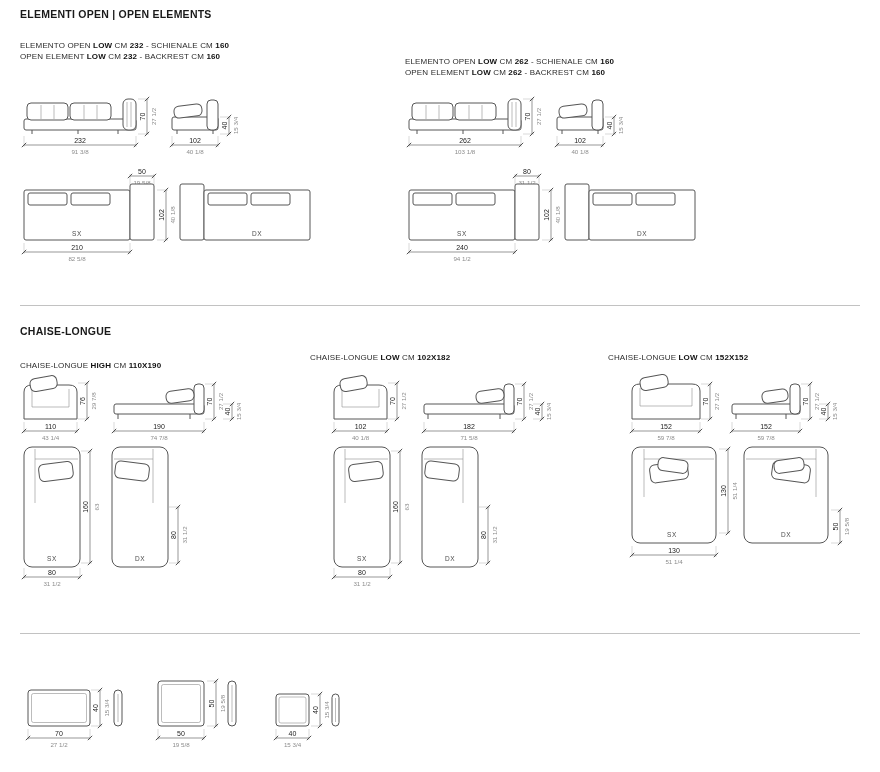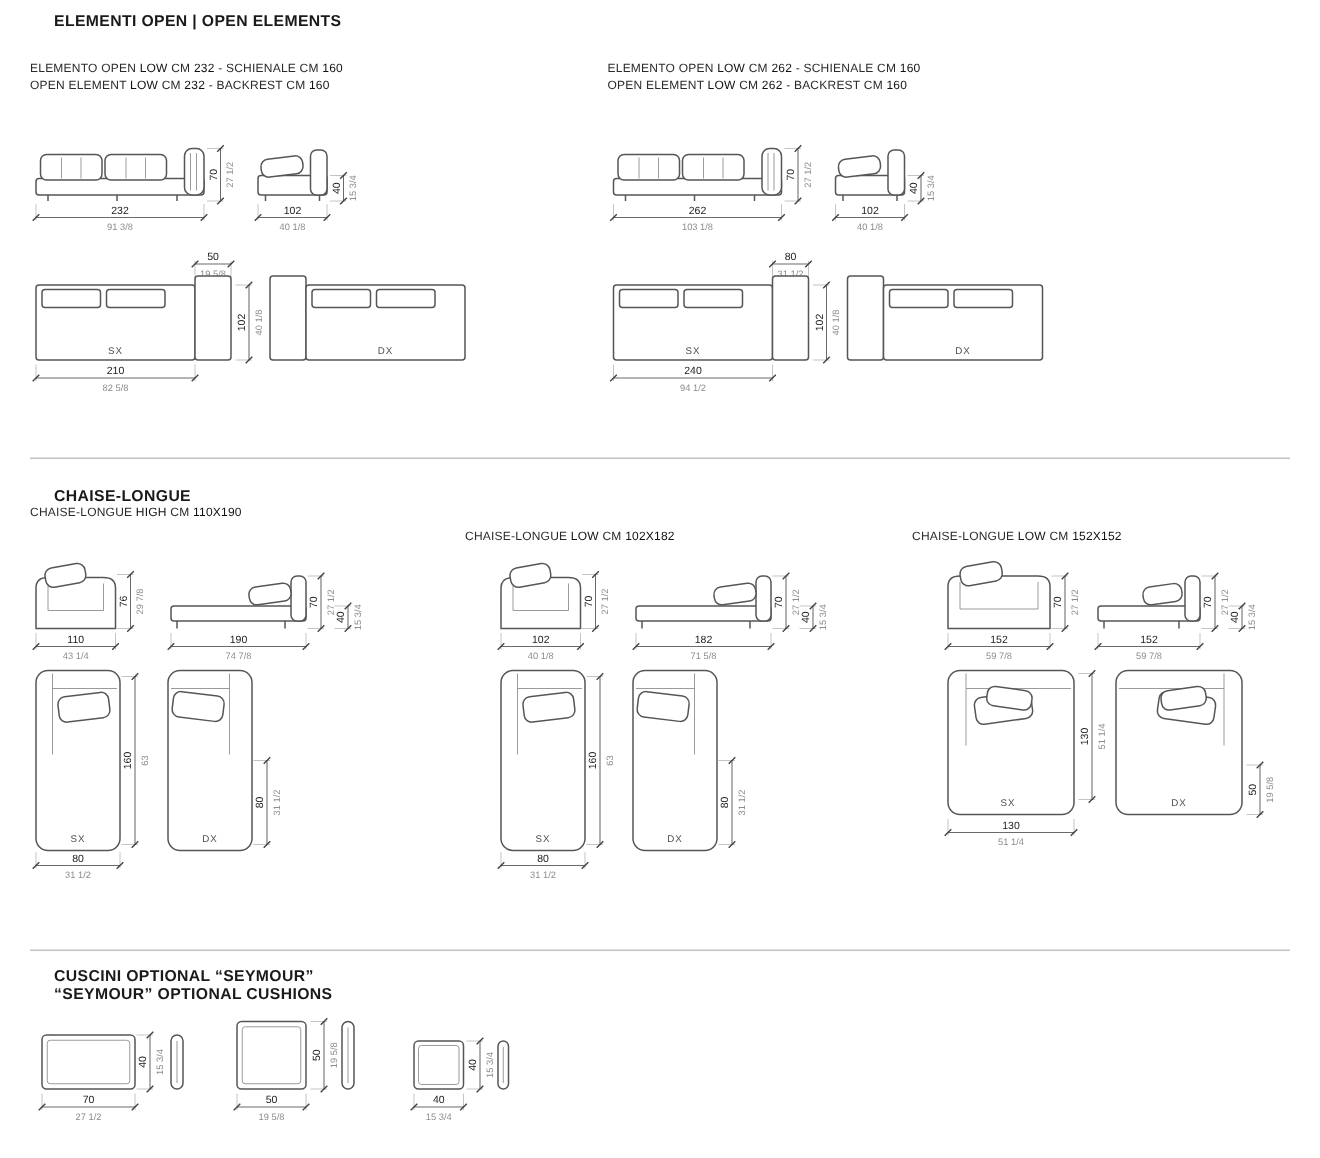--- a/index.html
+++ b/index.html
@@ -1,21 +1,21 @@
 <!DOCTYPE html>
 <html><head>
 <meta charset="utf-8">
 <style>
   * { margin:0; padding:0; box-sizing:border-box; }
   html,body { background:#ffffff; }
   body { width:880px; height:772px; font-family:"Liberation Sans", sans-serif; }
   .page { position:relative; width:880px; height:772px; background:#ffffff; overflow:hidden; }
-  .sec-title { position:absolute; left:36px; font-size:10.5px; font-weight:700; color:#1a1a1a; letter-spacing:.25px; }
+  .sec-title { position:absolute; left:20px; font-size:10.5px; font-weight:700; color:#1a1a1a; letter-spacing:.25px; }
   .block-title { position:absolute; font-size:8px; color:#2b2b2b; line-height:11px; letter-spacing:.15px; }
-  .block-title .b { font-weight:400; color:#111;text-align:center; }
+  .block-title .b { font-weight:700; color:#111;text-align:center; }
   .hr { position:absolute; left:20px; width:840px; border-top:1px solid #c2c2c2; }
   .diagram { position:absolute; }
   svg { overflow:visible; display:block; }
   .ln  { fill:#ffffff; stroke:#565656; stroke-width:1; }
   .lnf { fill:#ffffff; stroke:#565656; stroke-width:1; }
   .ln2 { stroke:#8f8f8f; stroke-width:.6; fill:none; }
   .dl  { stroke:#6a6a6a; stroke-width:.7; }
   .ext { stroke:#b0b0b0; stroke-width:.5; }
   .tk  { stroke:#3f3f3f; stroke-width:.9; }
   text.cm { font-size:7px; fill:#222; text-anchor:middle; font-family:"Liberation Sans",sans-serif; }
@@ -26,21 +26,21 @@
 <body>
 
 <div class="page">
 
   <div class="sec-title" style="top:8px">ELEMENTI OPEN | OPEN ELEMENTS</div>
 
   <div class="block-title" style="left:20px; top:40px">
     <div><span>ELEMENTO OPEN </span><span class="b">LOW</span><span> CM </span><span class="b">232</span><span> - SCHIENALE CM </span><span class="b">160</span></div>
     <div><span>OPEN ELEMENT </span><span class="b">LOW</span><span> CM </span><span class="b">232</span><span> - BACKREST CM </span><span class="b">160</span></div>
   </div>
-  <div class="block-title" style="left:405px; top:40px">
+  <div class="block-title" style="left:405px; top:56px">
     <div><span>ELEMENTO OPEN </span><span class="b">LOW</span><span> CM </span><span class="b">262</span><span> - SCHIENALE CM </span><span class="b">160</span></div>
     <div><span>OPEN ELEMENT </span><span class="b">LOW</span><span> CM </span><span class="b">262</span><span> - BACKREST CM </span><span class="b">160</span></div>
   </div>
 
   <div class="diagram" style="left:20px; top:88px">
   <svg width="360" height="185" viewBox="0 0 360 185">
     <g>
       <rect class="ln" x="4" y="31" width="112" height="11" rx="2"></rect>
       <rect class="lnf" x="7" y="15" width="41" height="17" rx="4"></rect>
       <line class="ln2" x1="21" y1="17" x2="21" y2="31"></line>
@@ -252,21 +252,21 @@
           <text class="cm" x="57" y="161.5">240</text>
           <text class="in" x="57" y="172.5">94 1/2</text>
         </g>
   </svg>
 </div>
 
   <div class="hr" style="top:305px"></div>
 
   <div class="sec-title" style="top:325px">CHAISE-LONGUE</div>
 
-  <div class="block-title" style="left:20px;  top:336px"><span>CHAISE-LONGUE </span><span class="b">HIGH</span><span> CM </span><span class="b">110X190</span></div>
+  <div class="block-title" style="left:20px;  top:360px"><span>CHAISE-LONGUE </span><span class="b">HIGH</span><span> CM </span><span class="b">110X190</span></div>
   <div class="block-title" style="left:310px; top:352px"><span>CHAISE-LONGUE </span><span class="b">LOW</span><span> CM </span><span class="b">102X182</span></div>
   <div class="block-title" style="left:608px; top:352px"><span>CHAISE-LONGUE </span><span class="b">LOW</span><span> CM </span><span class="b">152X152</span></div>
 
   <div class="diagram" style="left:20px; top:375px">
   <svg width="300" height="225" viewBox="0 0 300 225">
     <g>
       <path class="ln" d="M4,44 L4,17 Q4,10 12,10 L49,10 Q57,10 57,17 L57,44 Z"></path>
       <line class="ln2" x1="12" y1="14" x2="12" y2="32"></line>
       <line class="ln2" x1="49" y1="14" x2="49" y2="32"></line>
       <line class="ln2" x1="12" y1="32" x2="49" y2="32"></line>
@@ -608,24 +608,20 @@
           <line class="tk" x1="1.7999999999999998" y1="182.2" x2="6.2" y2="177.8"></line>
           <line class="tk" x1="85.8" y1="182.2" x2="90.2" y2="177.8"></line>
           <text class="cm" x="46" y="177.5">130</text>
           <text class="in" x="46" y="188.5">51 1/4</text>
         </g>
     </svg>
   </div>
 
   <div class="hr" style="top:633px"></div>
 
-  <div class="sec-title" style="top:645px; line-height:12px">
-    <div>CUSCINI OPTIONAL “SEYMOUR”</div>
-    <div>“SEYMOUR” OPTIONAL CUSHIONS</div>
-  </div>
 
   <div class="diagram" style="left:20px; top:676px">
     <svg width="360" height="90" viewBox="0 0 360 90">
       <g>
         <rect class="ln" x="8" y="14" width="62" height="36" rx="3"></rect>
         <rect class="ln2" x="11.5" y="17.5" width="55" height="29" rx="2" style="fill:none"></rect>
       </g>
       <g class="dimv">
           <line class="ext" x1="71" y1="14" x2="82" y2="14"></line>
           <line class="ext" x1="71" y1="50" x2="82" y2="50"></line>

